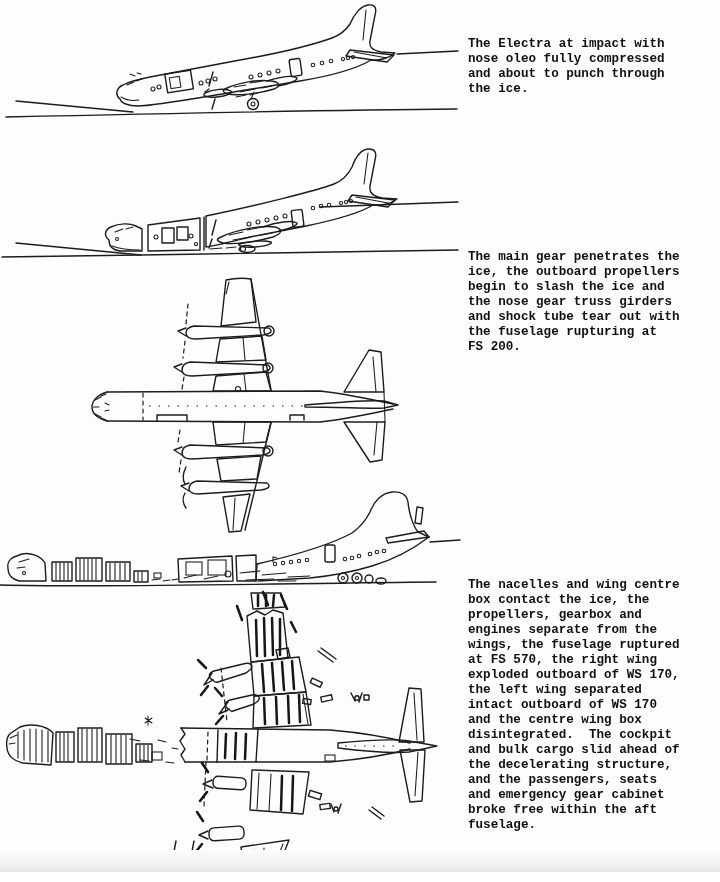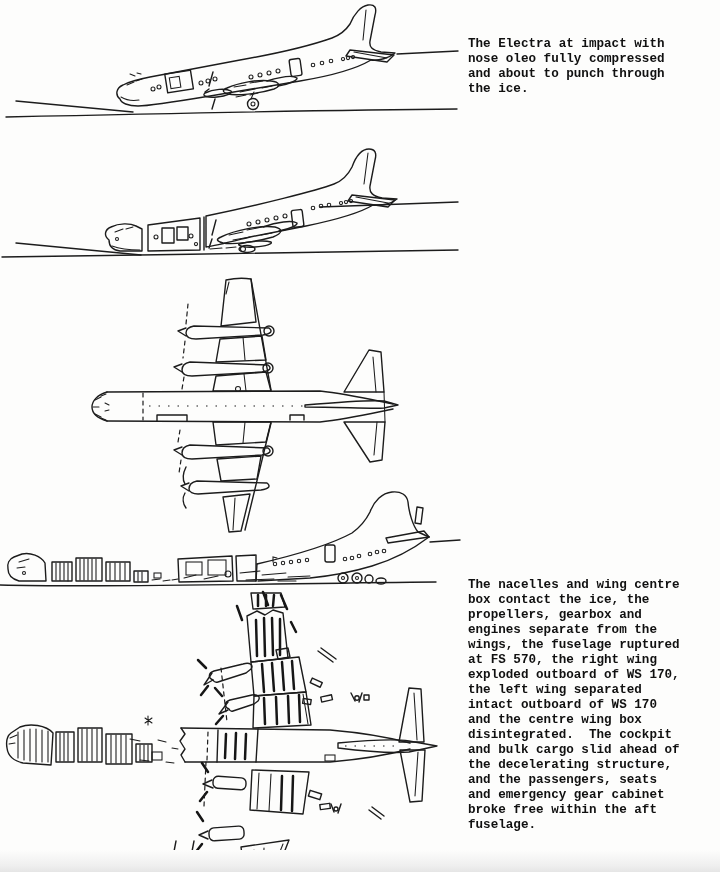--- a/index.html
+++ b/index.html
@@ -326,20 +326,27 @@
         <path class="ink" d="M369,218 L381,227 M372,215 L384,224"></path>
       </g>
     </svg>
   </div>
 
   <div class="caption" style="top:37px">The Electra at impact with
 nose oleo fully compressed
 and about to punch through
 the ice.</div>
 
+  <div class="caption" style="top:250px">The main gear penetrates the
+ice, the outboard propellers
+begin to slash the ice and
+the nose gear truss girders
+and shock tube tear out with
+the fuselage rupturing at
+FS 200.</div>
 
   <div class="caption" style="top:578px">The nacelles and wing centre
 box contact the ice, the
 propellers, gearbox and
 engines separate from the
 wings, the fuselage ruptured
 at FS 570, the right wing
 exploded outboard of WS 170,
 the left wing separated
 intact outboard of WS 170

